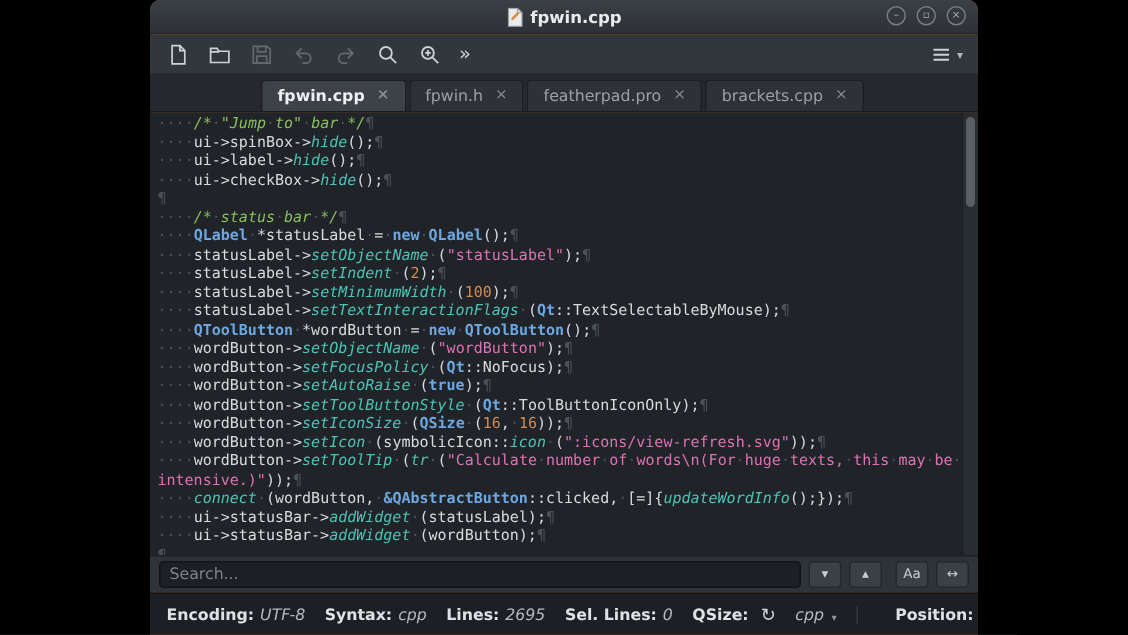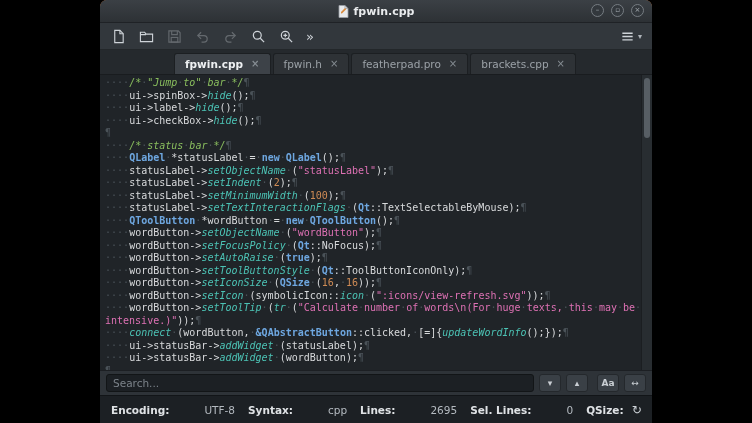--- a/index.html
+++ b/index.html
@@ -49,27 +49,27 @@
   .vscroll{position:absolute;right:0;top:0;bottom:0;width:10px;background:#282d31;border-left:1px solid #1b1e21;}
   .vthumb{position:absolute;left:2px;top:3px;width:6px;height:60px;border-radius:3px;background:#575e64;}
   
   .searchbar{flex:0 0 24px;background:#2e3338;border-top:1px solid #1c1f23;display:flex;align-items:center;
              gap:5px;padding:0 6px;}
   .search-input{flex:1;height:16px;background:#1c2024;border:1px solid #121517;border-radius:3px;color:#ccd1d6;
                 font-size:10.5px;padding:0 6px;font-family:inherit;outline:none;}
   .search-input::placeholder{color:#7c838a;}
   .sbtn{height:18px;min-width:22px;background:#3a4046;border:1px solid #24282c;border-radius:3px;color:#c9ced3;
         font-size:9px;display:flex;align-items:center;justify-content:center;padding:0;font-family:inherit;}
-  .sbtn.gap{margin-left:4px;font-weight:bold;}
+  .sbtn.gap{margin-left:4px;font-weight:normal;}
   
   .statusbar{flex:0 0 27px;background:#1c2024;border-top:1px solid #121518;display:flex;align-items:center;
              gap:13px;padding:0 11px;font-size:10.5px;color:#c3c8cd;}
-  .sbi{display:flex;align-items:flex-end;white-space:nowrap;gap:31px;}
+  .sbi{display:flex;align-items:flex-end;white-space:nowrap;}
   .sb-label{font-weight:bold;color:#dfe2e5;}
-  .sb-value{color:#b4bac0;margin-left:4px;}
+  .sb-value{font-style:italic;color:#b4bac0;margin-left:4px;}
   .sb-refresh{color:#ced3d8;font-size:12px;margin-left:-5px;}
   .sb-right{margin-left:auto;display:flex;align-items:center;gap:13px;}
   .sb-caret{font-size:7px;color:#8a9197;margin-left:5px;}
   .sb-pos{border-left:1px solid #34393e;padding-left:25px;}
 </style>
 </head>
 <body>
 
 <div class="window">
 

